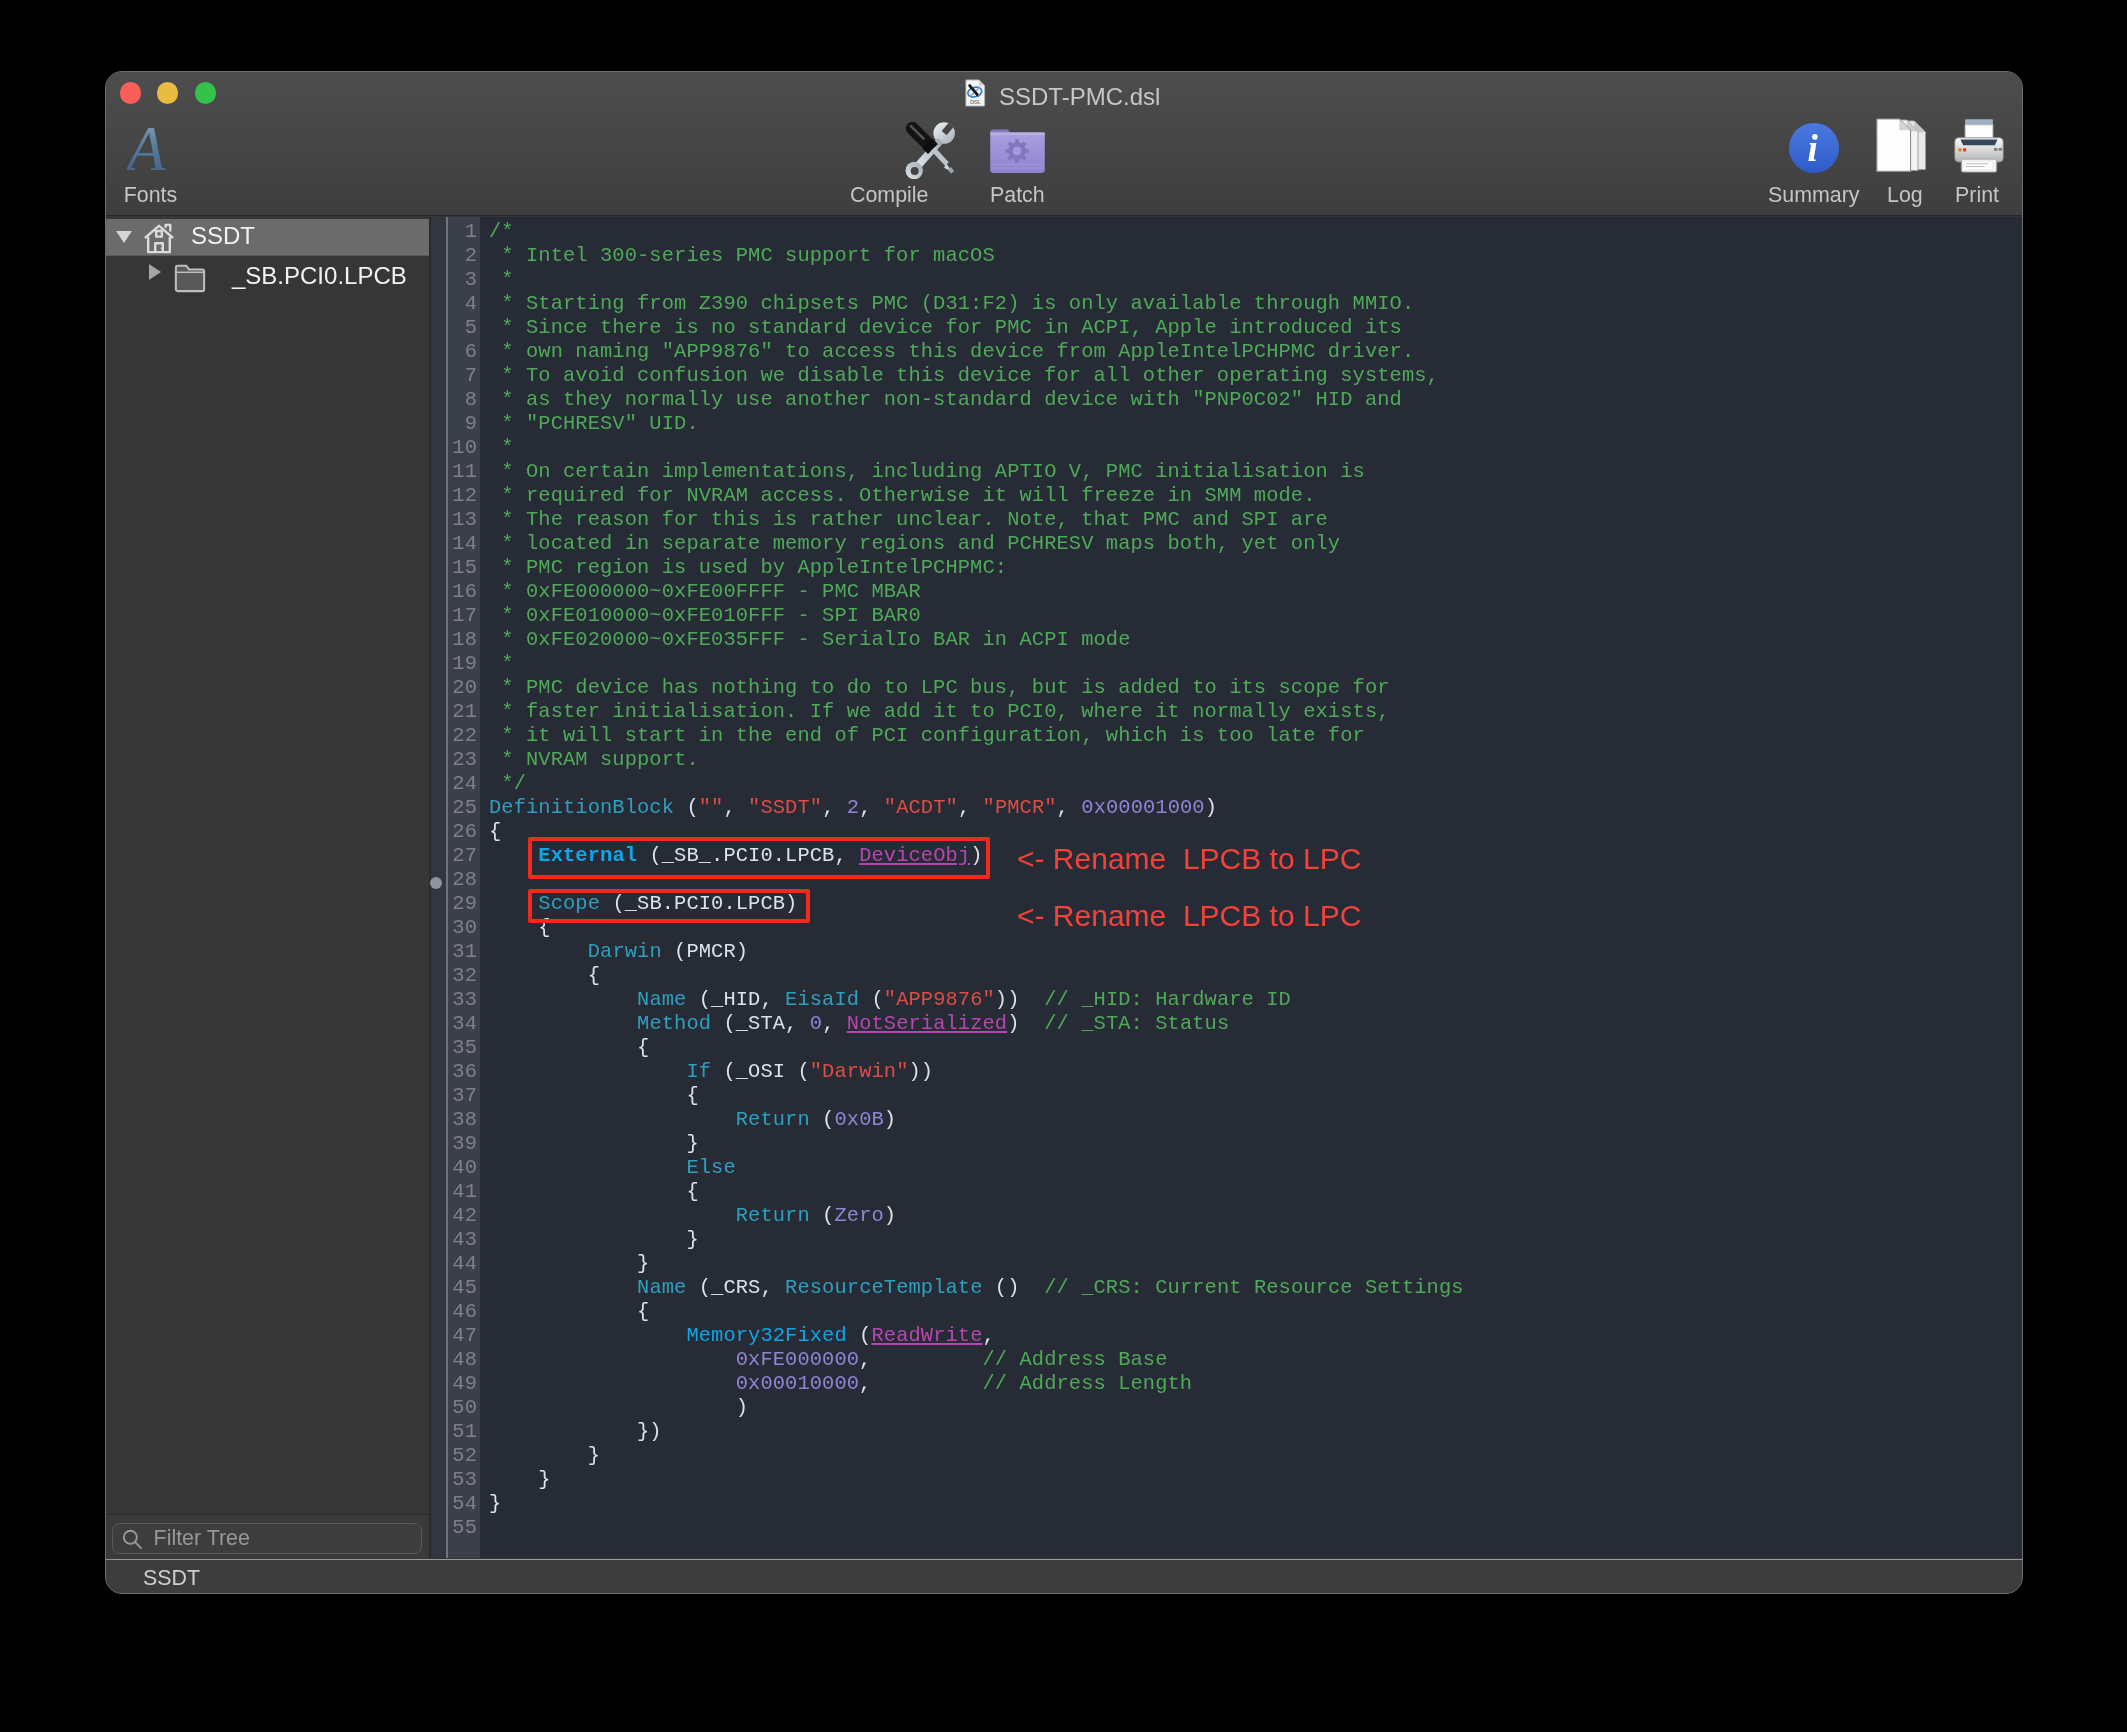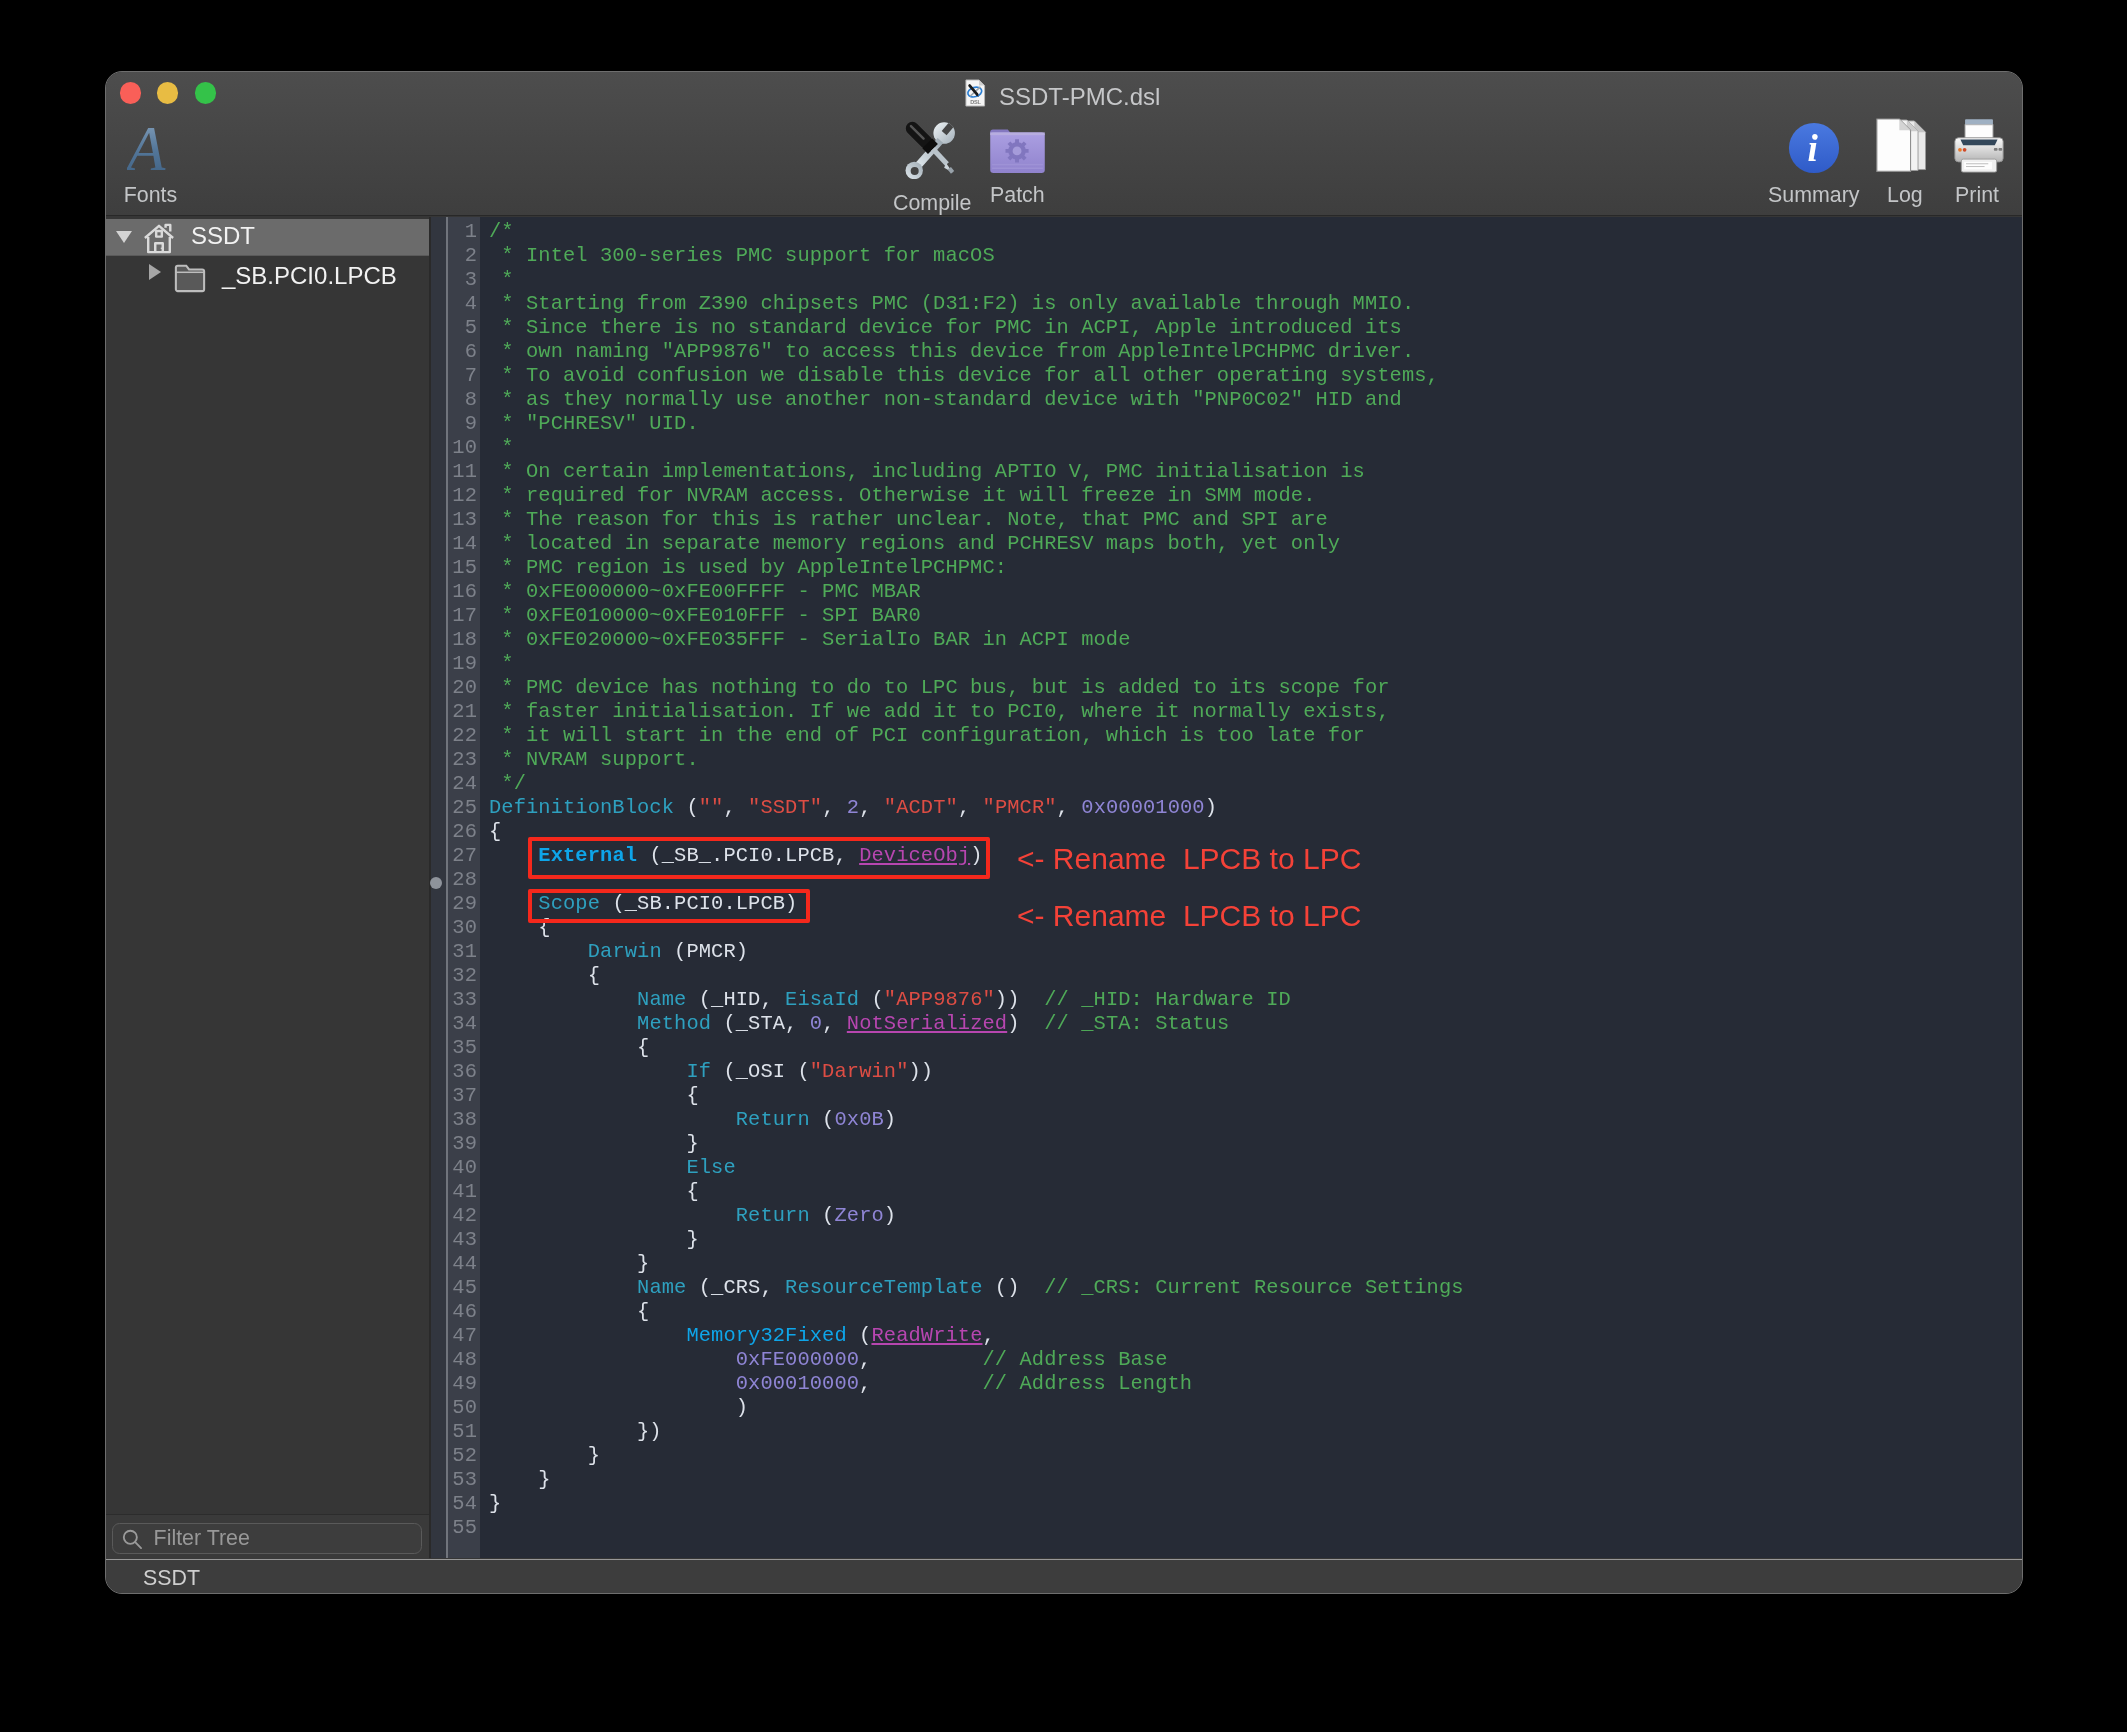--- a/index.html
+++ b/index.html
@@ -48,21 +48,21 @@
 </style>
 </head>
 <body>
 <div id="win">
   <div id="hdr">
     <div id="tl-r" class="tl"></div>
       <div id="tl-y" class="tl"></div>
       <div id="tl-g" class="tl"></div>
     <div id="title">SSDT-PMC.dsl</div>
     <div class="tblbl" style="left:17.7px;">Fonts</div>
-    <div class="tblbl" style="left:787px;margin-top:8px;">Compile</div>
+    <div class="tblbl" style="left:744px;">Compile</div>
     <div class="tblbl" style="left:884px;">Patch</div>
     <div class="tblbl" style="left:1662px;">Summary</div>
     <div class="tblbl" style="left:1781px;">Log</div>
     <div class="tblbl" style="left:1849px;">Print</div>
 
     <svg class="icon" style="left:20.5px;top:53px;" width="48" height="48" viewBox="0 0 52 52">
       <defs>
           <linearGradient id="gA" x1="0" y1="0" x2="0" y2="1">
         <stop offset="0" stop-color="#8ba6c0"></stop>
             <stop offset="0.5" stop-color="#54779a"></stop>
@@ -205,21 +205,21 @@
     </g>
     <circle cx="19.5" cy="27" r="0.8" fill="#dadada"></circle>
   </svg>
   <div class="treetext" style="left:85px;top:150px;">SSDT</div>
 
   <div style="position:absolute;left:43px;top:192px;width:0;height:0;border-top:8.4px solid transparent;border-bottom:8.4px solid transparent;border-left:12px solid #a6a6a6;"></div>
   <svg class="icon" style="left:68px;top:189px;" width="32" height="32" viewBox="0 0 34 34">
     <path d="M2,7 a2,2 0 0 1 2,-2 h9 l3,4 h14 a2,2 0 0 1 2,2 v19 a2,2 0 0 1 -2,2 h-26 a2,2 0 0 1 -2,-2 z" fill="#595959" stroke="#bdbdbd" stroke-width="2.2"></path>
     <path d="M2,12 h30" stroke="#bdbdbd" stroke-width="1.6"></path>
   </svg>
-  <div class="treetext" style="left:116px;top:190px;text-align:right;">_SB.PCI0.LPCB</div>
+  <div class="treetext" style="left:126px;top:190px;text-align:right;">_SB.PCI0.LPCB</div>
   <div id="filterbar">
       <div id="filter">
     <svg style="position:absolute;left:8.4px;top:4.7px;" width="22.4" height="22.4" viewBox="0 0 24 24">
       <circle cx="10" cy="10" r="7" fill="none" stroke="#9a9a9a" stroke-width="2"></circle>
       <path d="M15.2,15.2 L21.5,21.5" stroke="#9a9a9a" stroke-width="2" stroke-linecap="round"></path>
     </svg>
     <span>Filter Tree</span>
       </div>
     </div>
   <div id="split"></div>

